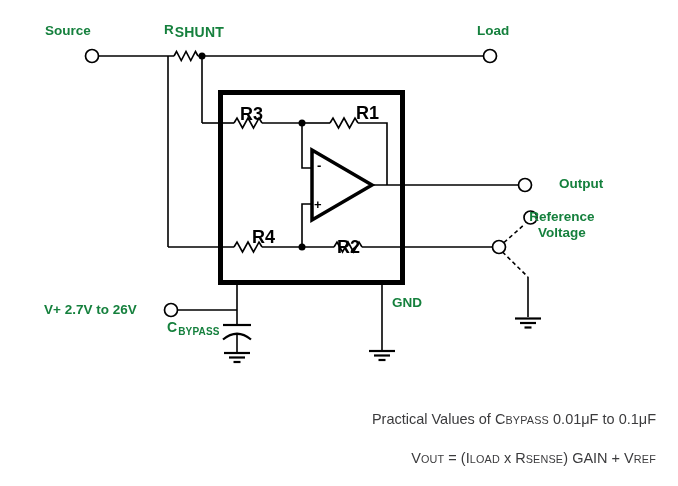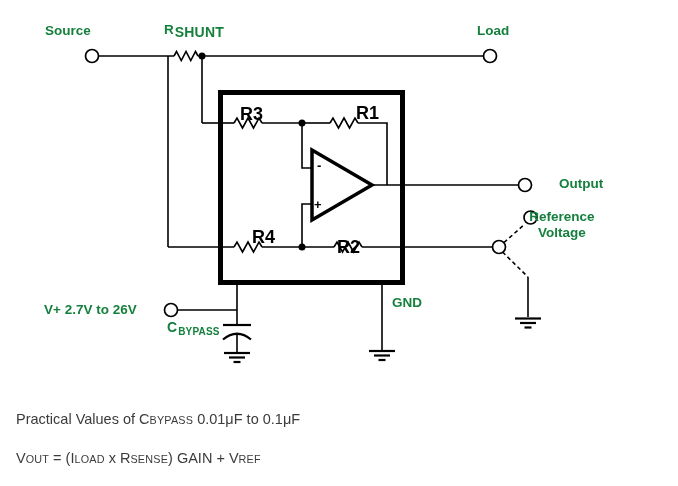--- a/index.html
+++ b/index.html
@@ -37,26 +37,25 @@
     position:absolute;
     font-weight:bold;
     font-size:13px;
     color:#000000;
   }
   .twoline{text-align:center;width:84px;line-height:15.5px;}
   .note{
     position:absolute;
     left:0;
     width:656px;
-    text-align:left;
+    text-align:right;
     font-size:14.5px;
     font-weight:400;
     color:#3b3b3d;
     white-space:nowrap;
-    padding-left:16px;
   }
   .note .ssub{font-size:10.8px;letter-spacing:0.2px;}
 </style>
 </head>
 <body>
 
 <div id="stage">
 
   <svg id="circuit-svg" width="678" height="486" viewBox="0 0 678 486">
 

